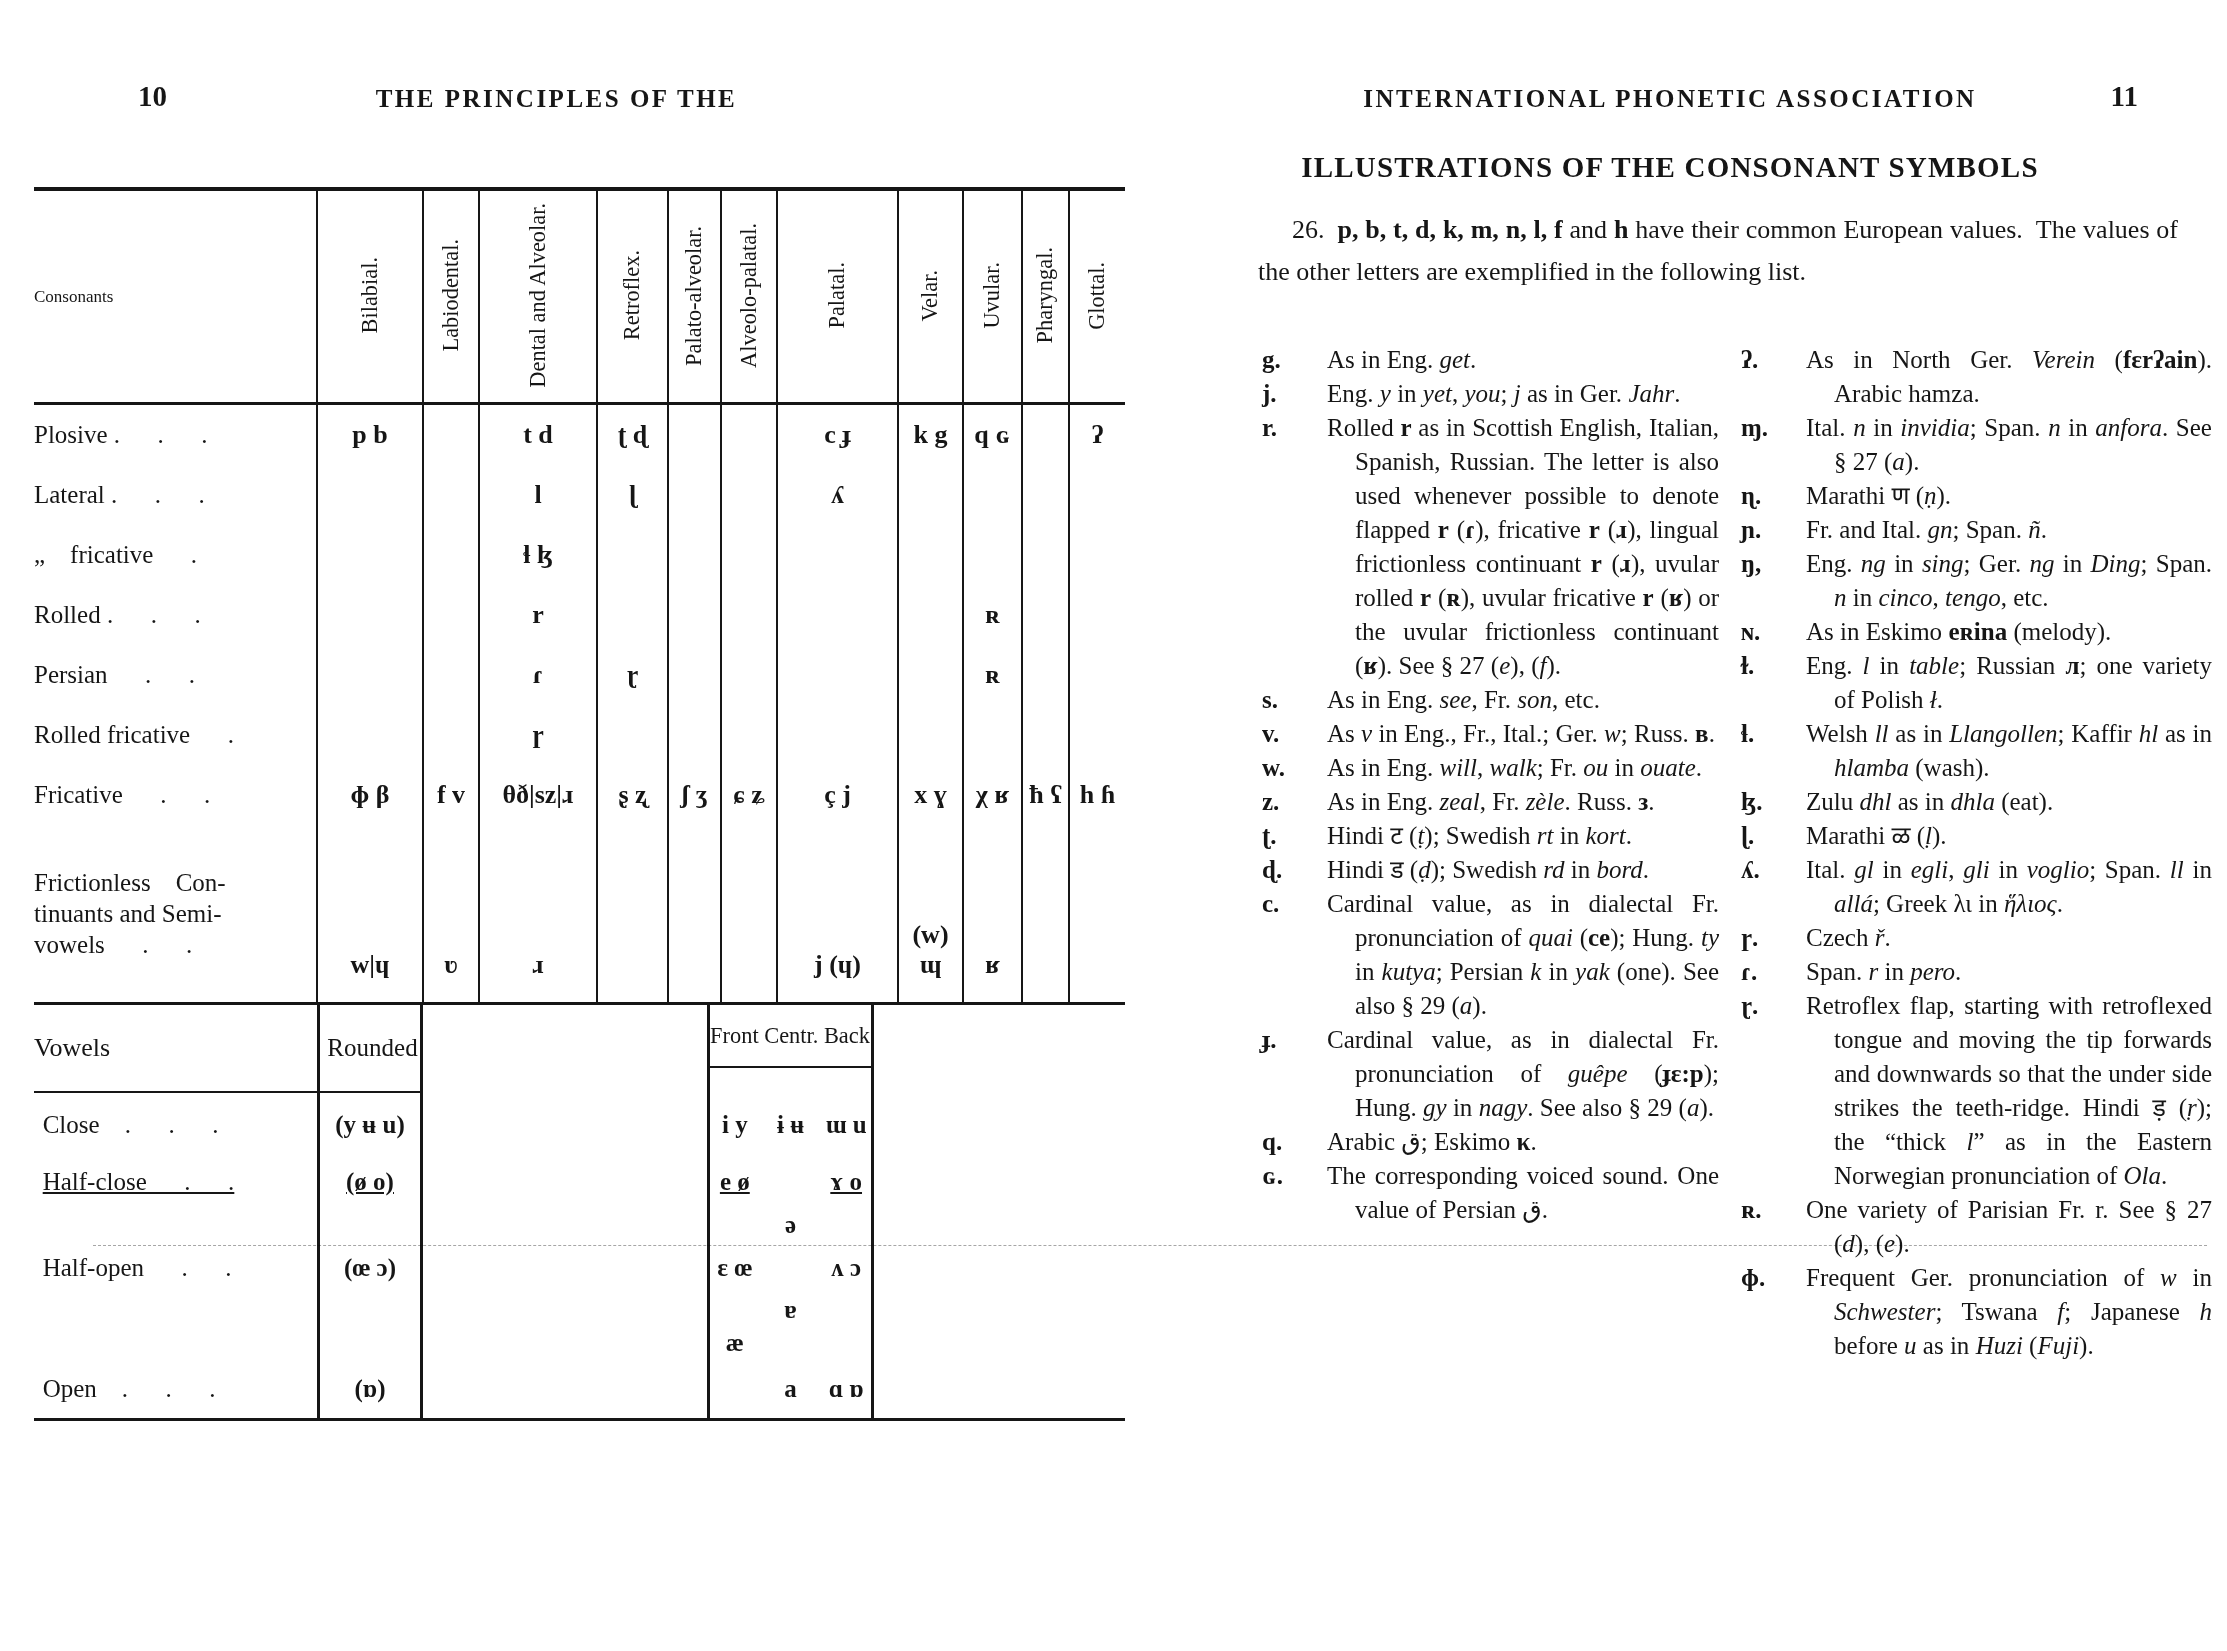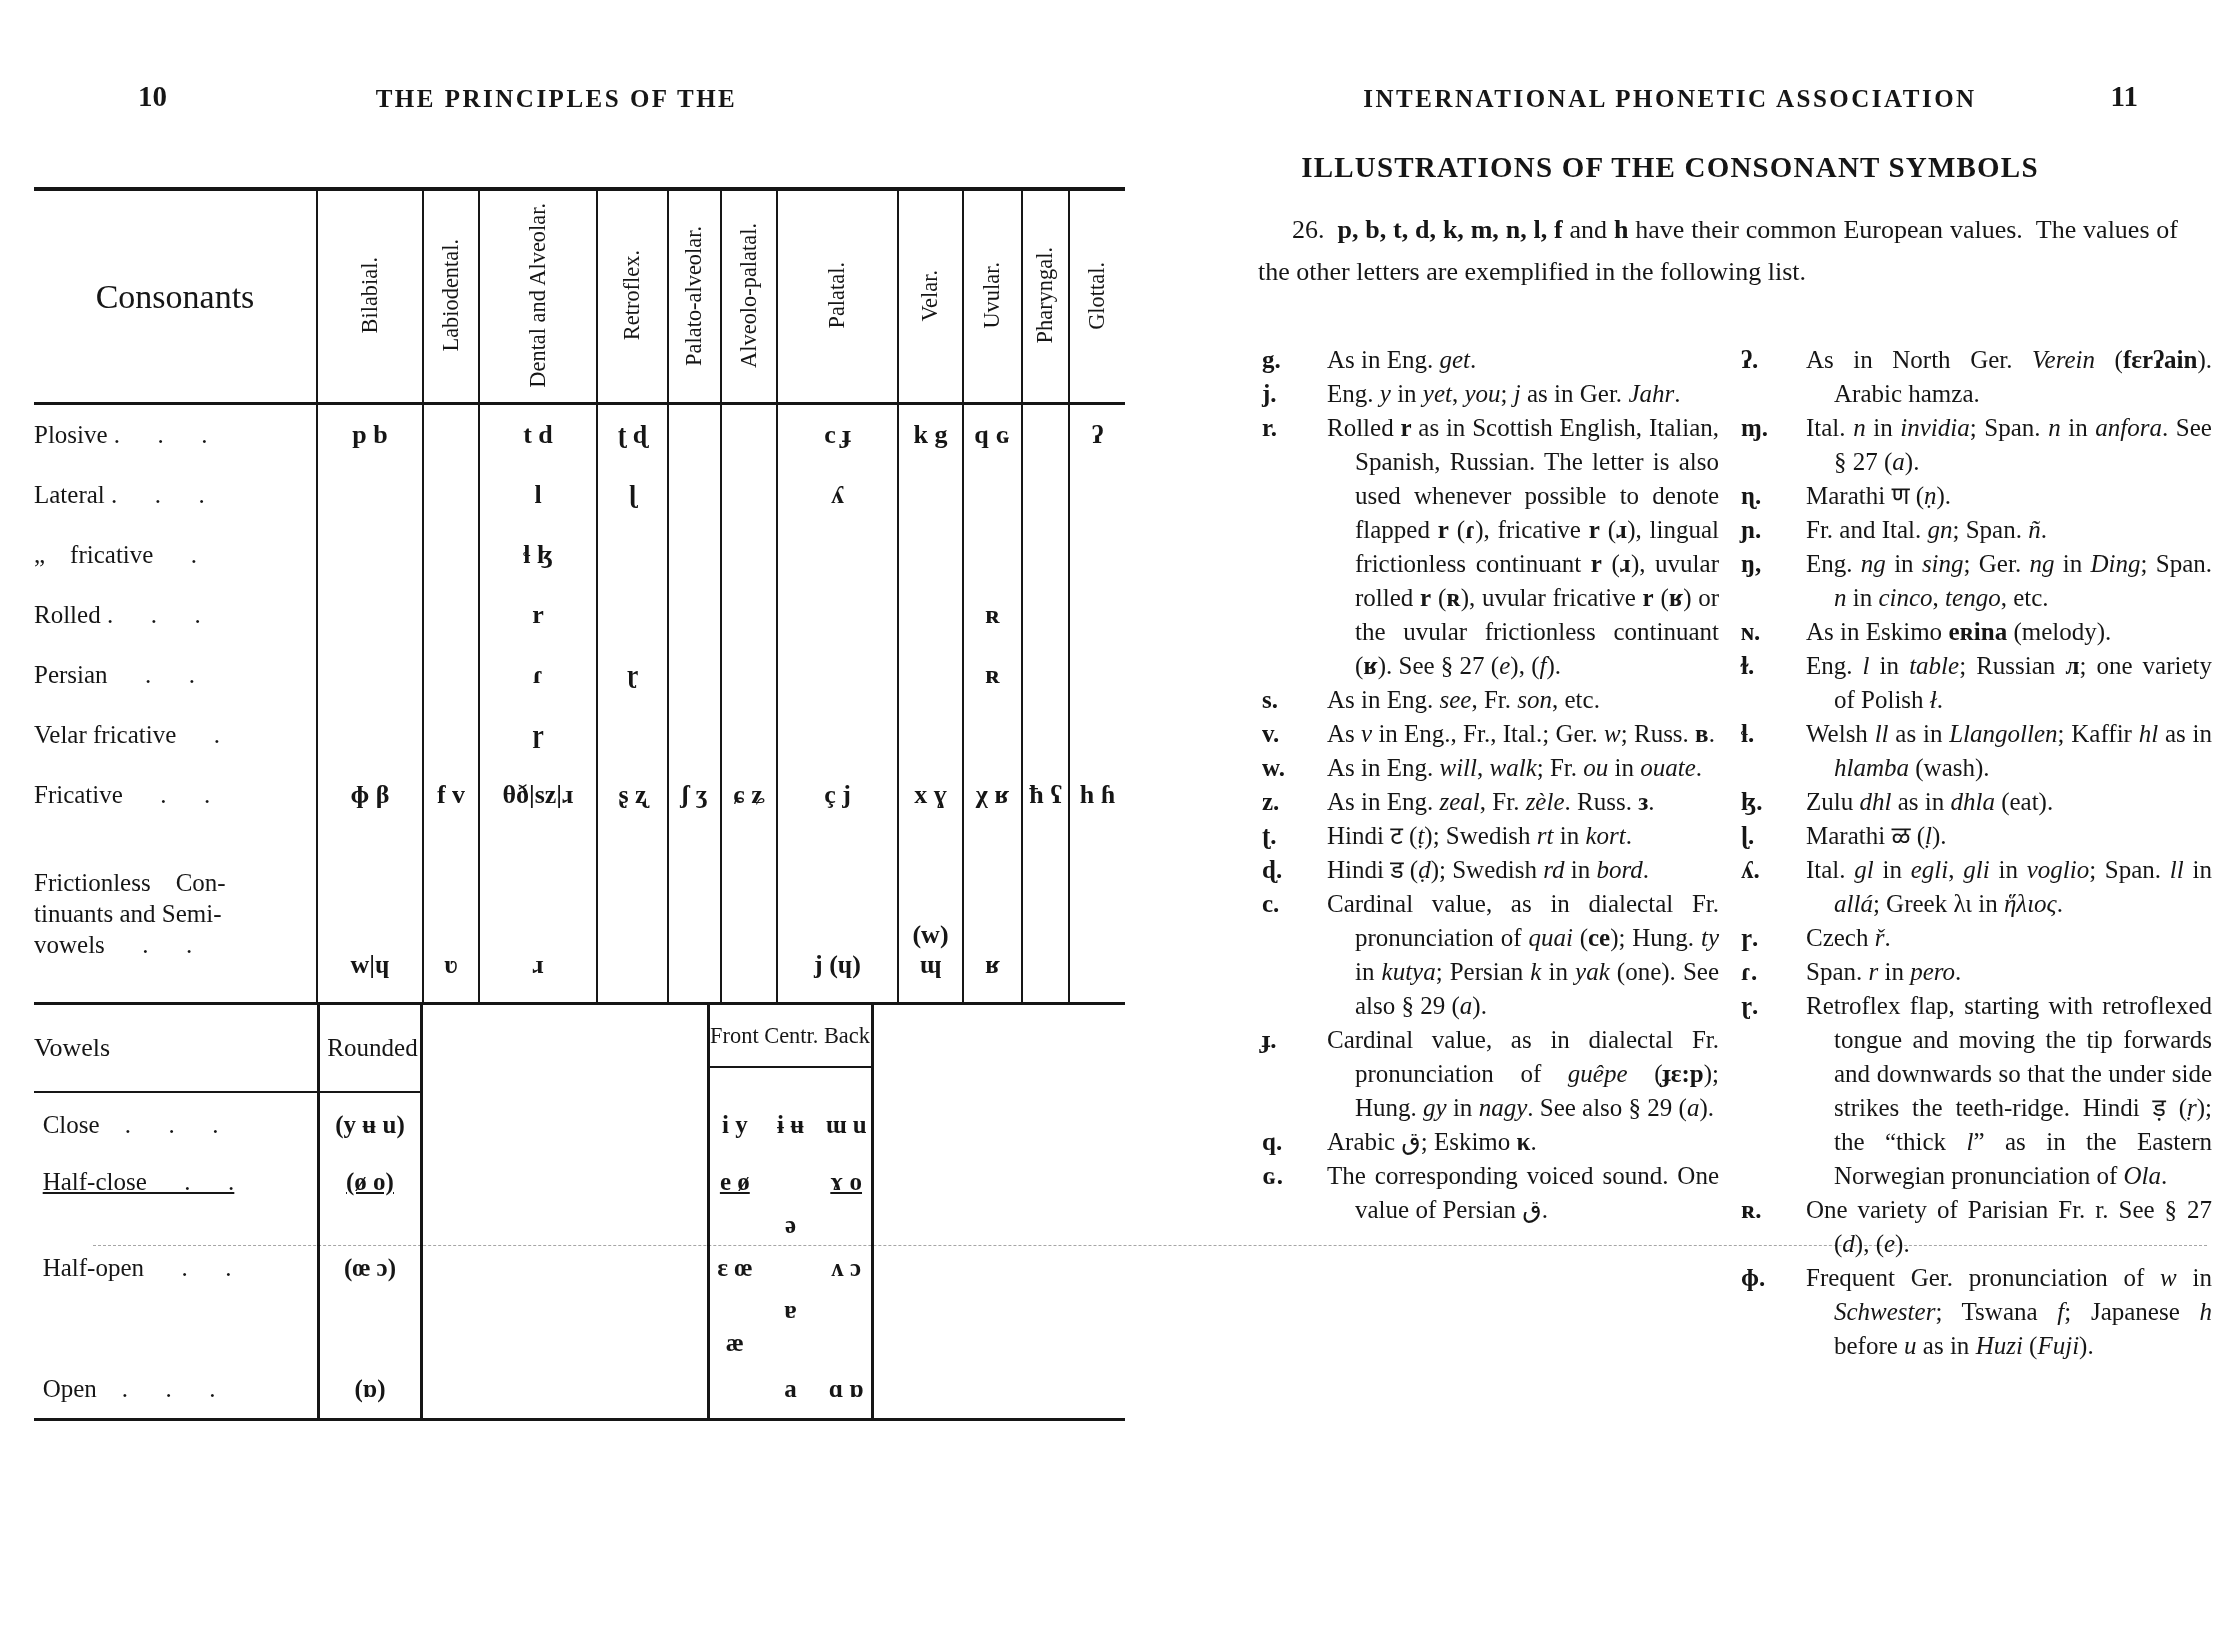--- a/index.html
+++ b/index.html
@@ -19,21 +19,21 @@
   .runhead{position:absolute;top:85px;left:0;width:100%;text-align:center;
     font-size:25px;font-weight:bold;letter-spacing:2.5px;}
 
   
   .table-wrap{position:absolute;left:34px;top:187px;width:1091px;}
   table.cons{border-collapse:collapse;table-layout:fixed;width:1091px;
     border-top:4.4px solid #161616;border-bottom:3.1px solid #161616;}
   table.cons th,table.cons td{border-left:2.5px solid #161616;padding:0;}
   table.cons th:first-child,table.cons td:first-child{border-left:none;}
   tr.hdr th{border-bottom:3.1px solid #161616;height:211px;vertical-align:middle;}
-  th.corner{font-size:34px;font-weight:normal;text-align:center;}
+  th.corner{font-size:17px;font-weight:normal;text-align:left;}
   th.vhead{text-align:center;}
   th.vhead span{writing-mode:vertical-rl;transform:rotate(180deg);
     font-size:22.4px;font-weight:normal;white-space:nowrap;line-height:1;display:inline-block;}
   th.rowlabel{font-size:25px;font-weight:normal;text-align:left;padding-left:8.7px;
     white-space:pre-line;line-height:1.25;}
   table.cons td{height:60px;text-align:center;vertical-align:middle;
     font-size:26px;font-weight:bold;}
   tr.tall td{height:155px;vertical-align:bottom;padding-bottom:22.4px;}
   tr.tall th.rowlabel{vertical-align:middle;}
 
@@ -181,21 +181,21 @@
             <td>ɽ</td>
             <td></td>
             <td></td>
             <td></td>
             <td></td>
             <td>ʀ</td>
             <td></td>
             <td></td>
           </tr>
           <tr>
-            <th class="rowlabel">Velar fricative  .</th>
+            <th class="rowlabel">Rolled fricative  .</th>
             <td></td>
             <td></td>
             <td>ɼ</td>
             <td></td>
             <td></td>
             <td></td>
             <td></td>
             <td></td>
             <td></td>
             <td></td>

